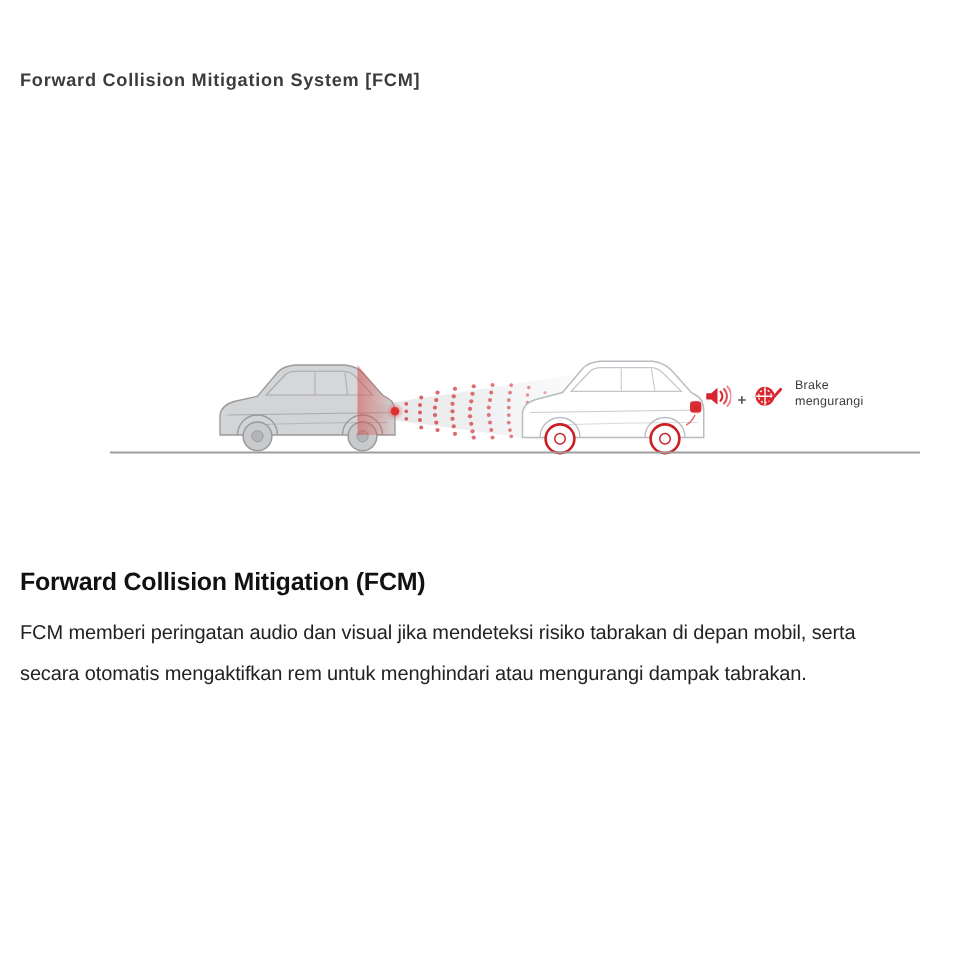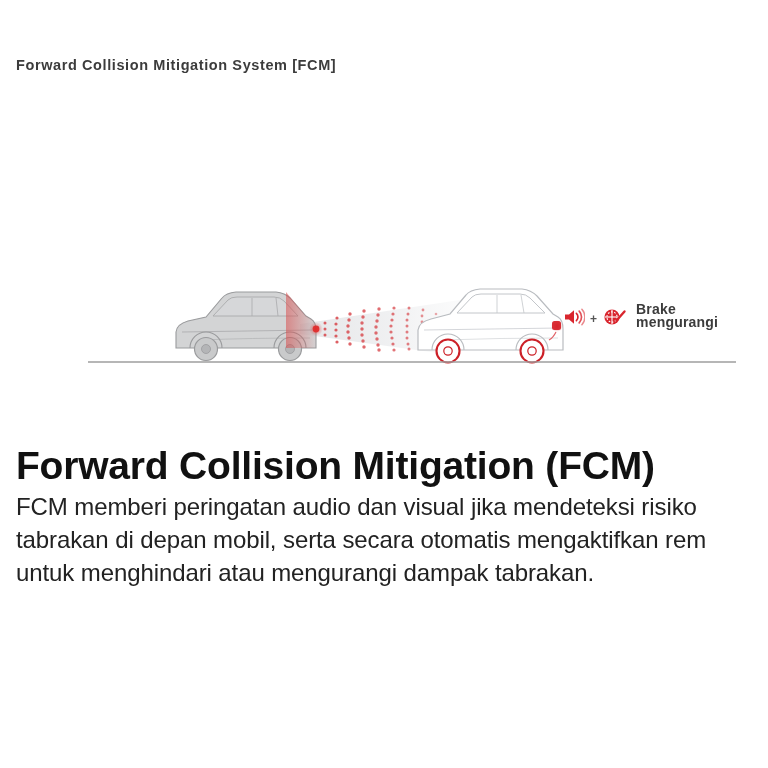--- a/index.html
+++ b/index.html
@@ -60,46 +60,46 @@
     font-size: 12px;
     color: #555;
     font-weight: bold;
     line-height: 1;
     padding: 0 1px;
   }
   .callout-text {
     position: absolute;
     left: 73px;
     top: 0px;
-    font-size: 14px;
-    font-weight: bold;
+    font-size: 10px;
+    font-weight: normal;
     color: #3c3c3c;
     line-height: 12.5px;
     letter-spacing: 0.2px;
   }
   .callout-text span { display: block; }
 
   
   .content {
     position: absolute;
     left: 16px;
     top: 448px;
     width: 720px;
   }
   .content h1 {
     margin: 0;
-    font-size: 39px;
+    font-size: 20px;
     line-height: 36px;
     font-weight: bold;
     color: #111111;
     letter-spacing: -0.2px;
   }
   .content p {
     margin: 6px 0 0 0;
-    font-size: 24px;
+    font-size: 16px;
     line-height: 33px;
     color: #222222;
     letter-spacing: -0.1px;
     max-width: 712px;
   }
 </style>
 </head>
 <body>
 
 <div class="header-label">Forward Collision Mitigation System [FCM]</div>

